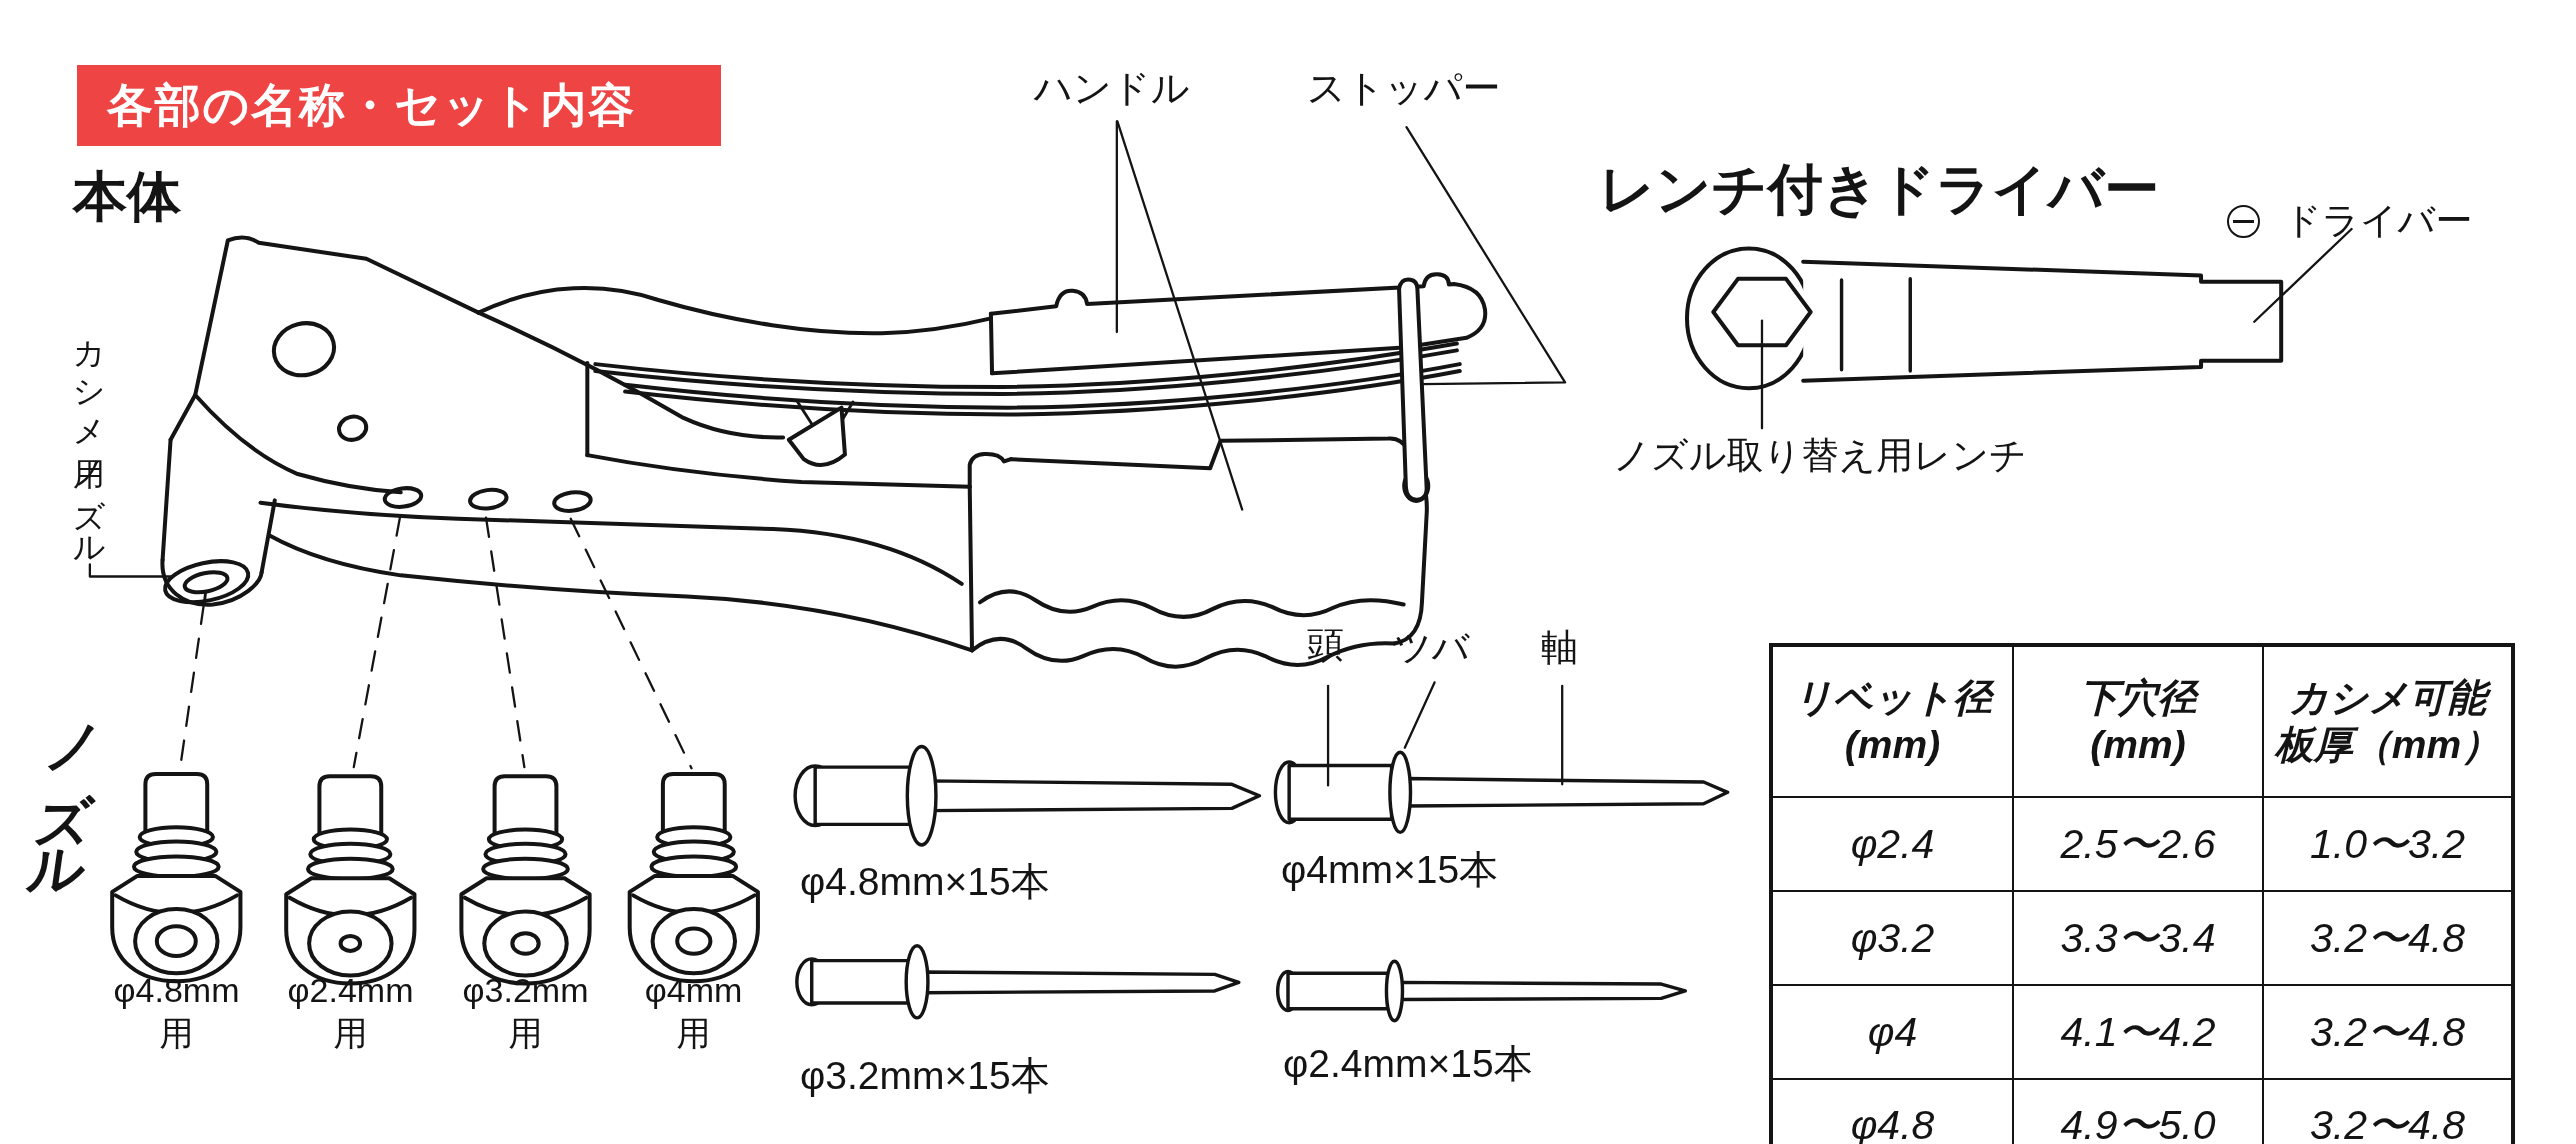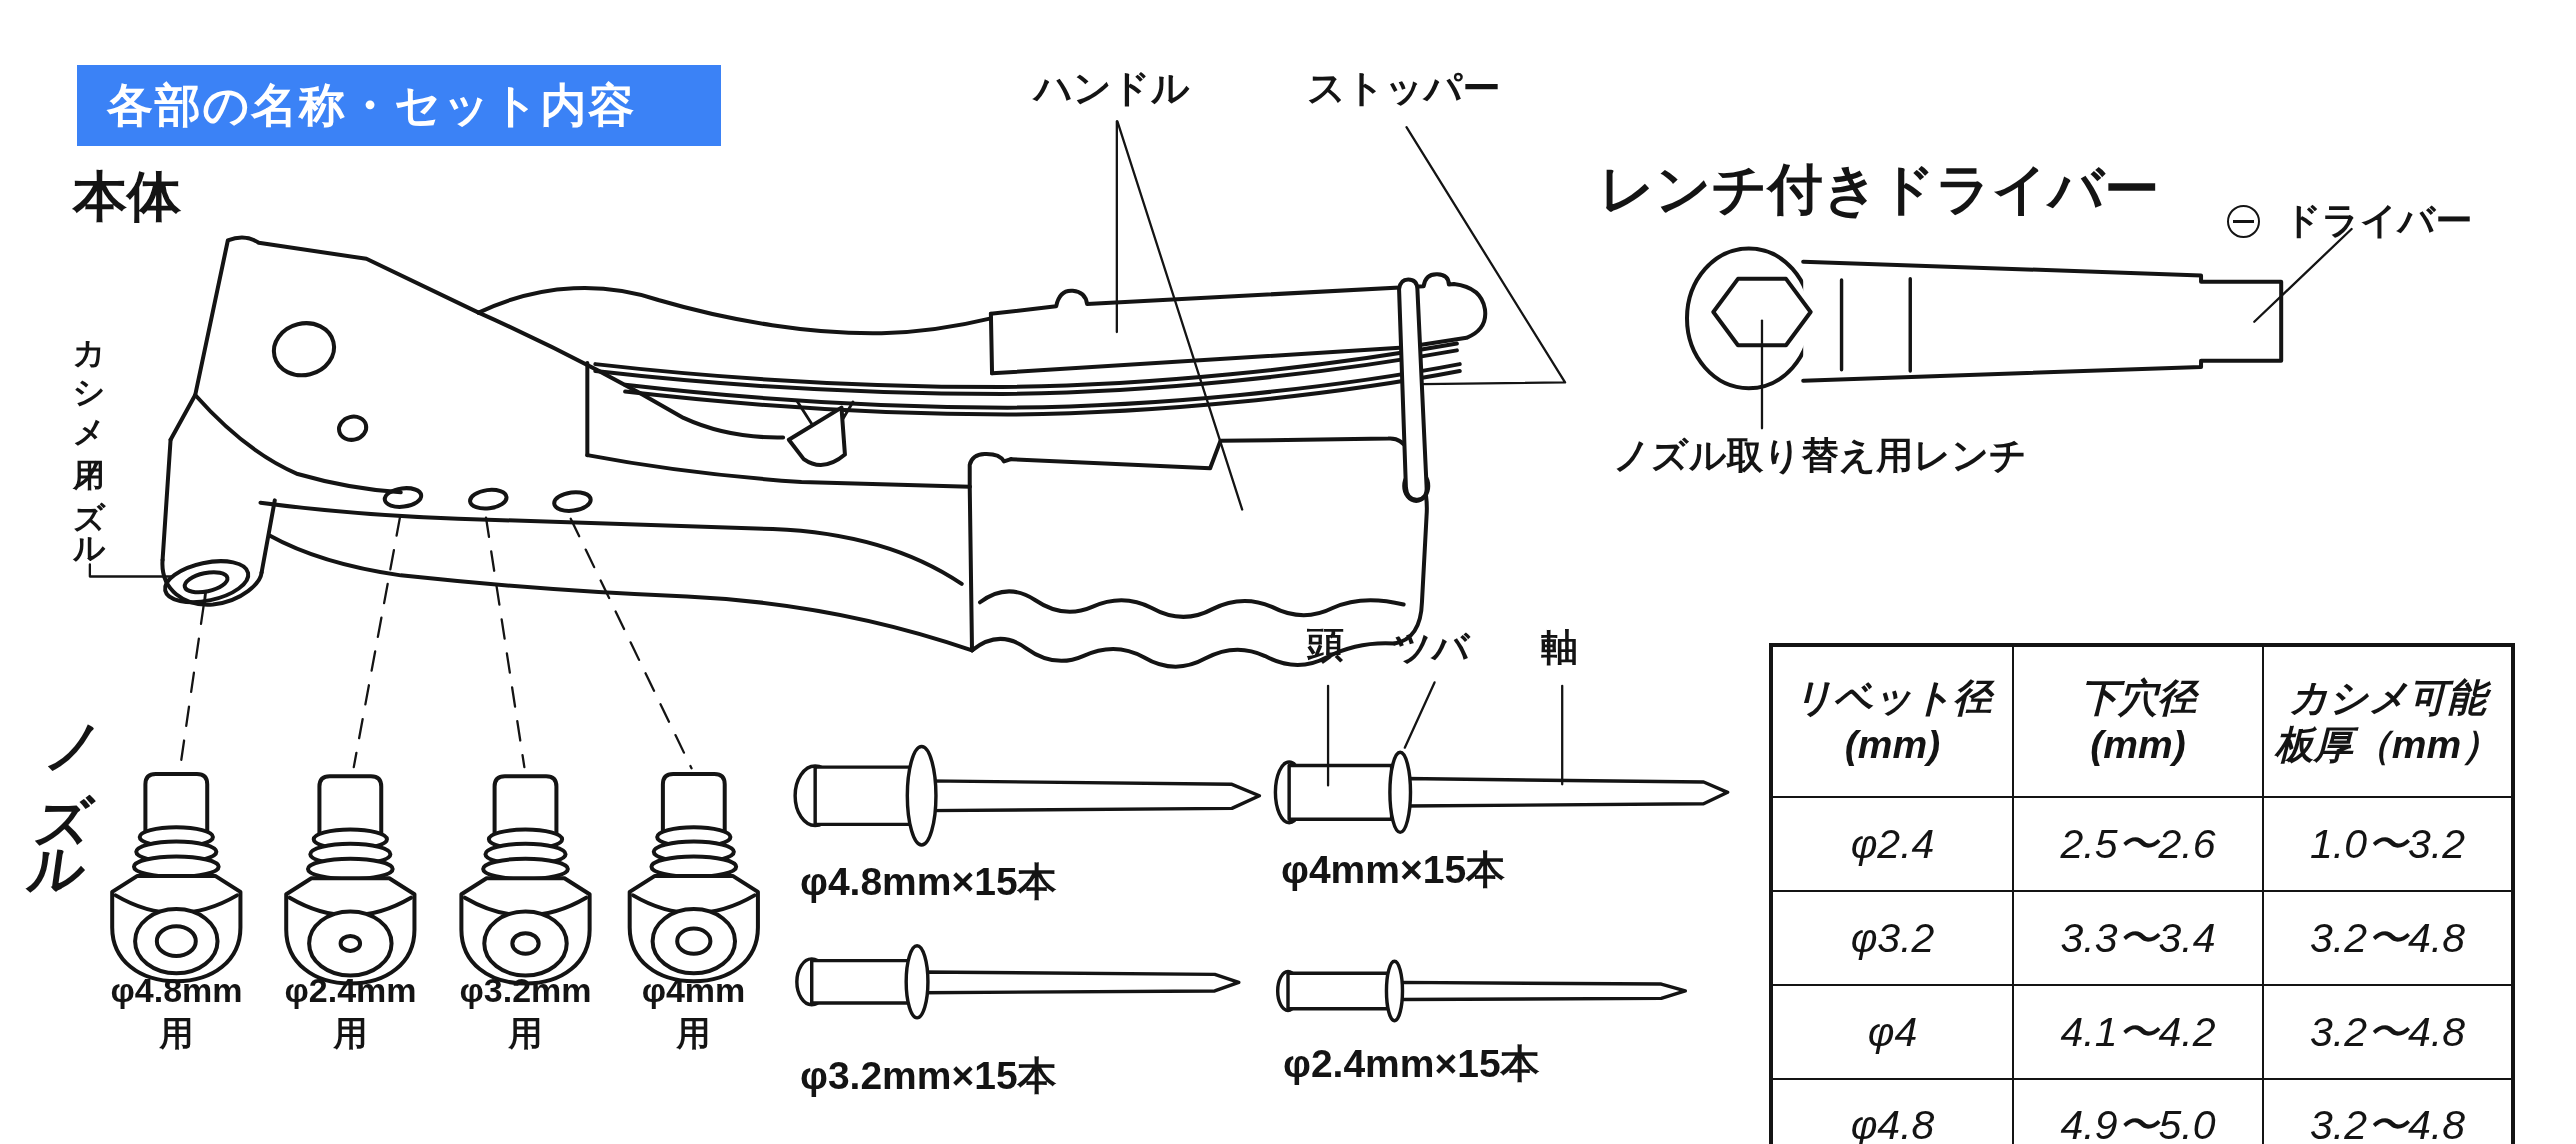--- a/index.html
+++ b/index.html
@@ -1,23 +1,23 @@
 <!DOCTYPE html>
 <html style="font-size:9.2px"><head>
 <meta charset="utf-8">
 <style>
   html,body{margin:0;padding:0;background:#fff;}
   #canvas{position:relative;width:2576px;height:1145px;background:#ffffff;overflow:hidden;
           font-family:"Liberation Sans",sans-serif;color:#141414;}
   #art{position:absolute;left:0;top:0;}
   .abs{position:absolute;white-space:nowrap;}
-  .lbl{color:#141414;line-height:1.05;font-weight:bold;}
+  .lbl{color:#141414;line-height:1.05;}
   .b{font-weight:bold;}
   .vtext{writing-mode:vertical-rl;text-orientation:upright;}
-  .title-box{background:#3b82f6;color:#fff;display:flex;align-items:center;
+  .title-box{background:#ef4444;color:#fff;display:flex;align-items:center;
              font-weight:bold;letter-spacing:1.7px;}
   .nozlabel{width:189px;text-align:center;line-height:1.25;}
   .flat-icon{display:inline-block;width:29px;height:29px;border:2.9px solid #141414;
              border-radius:50%;position:relative;vertical-align:middle;}
   .flat-icon .bar{position:absolute;left:4px;right:4px;top:50%;margin-top:-1.7px;height:3.4px;background:#141414;}
   .driver-row{display:flex;align-items:center;gap:24px;margin-top:25px;}
   table.spec{border-collapse:collapse;table-layout:fixed;width:741px;height:452px;
              border:4px solid #141414;}
   table.spec th,table.spec td{border:2.9px solid #141414;text-align:center;vertical-align:middle;
              padding:0;color:#141414;font-style:italic;}

